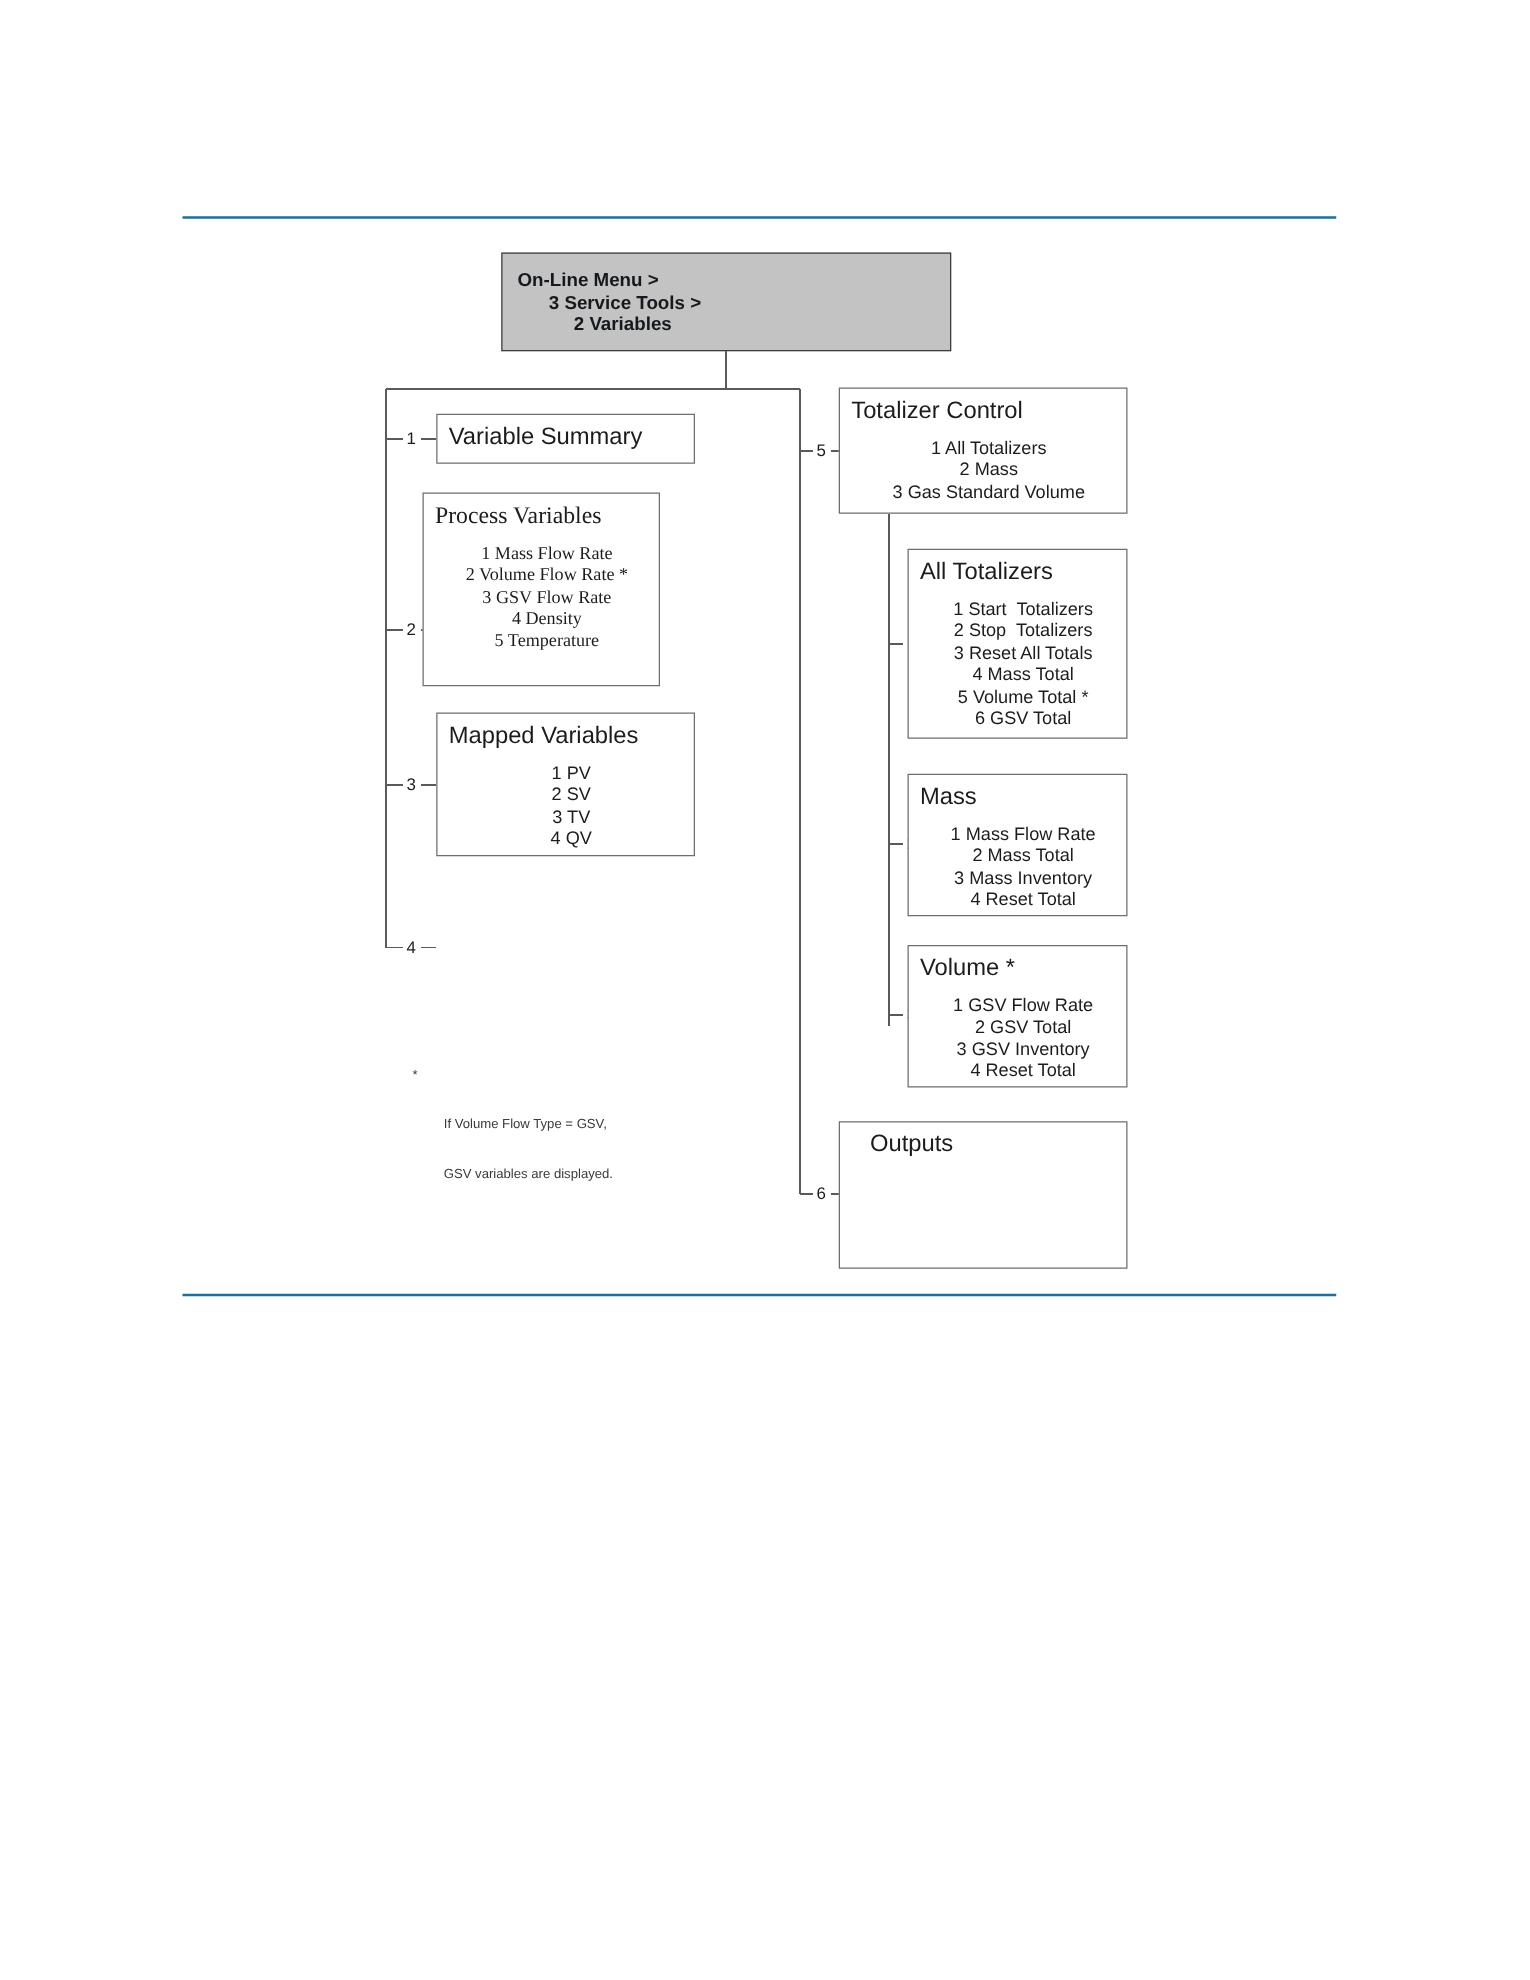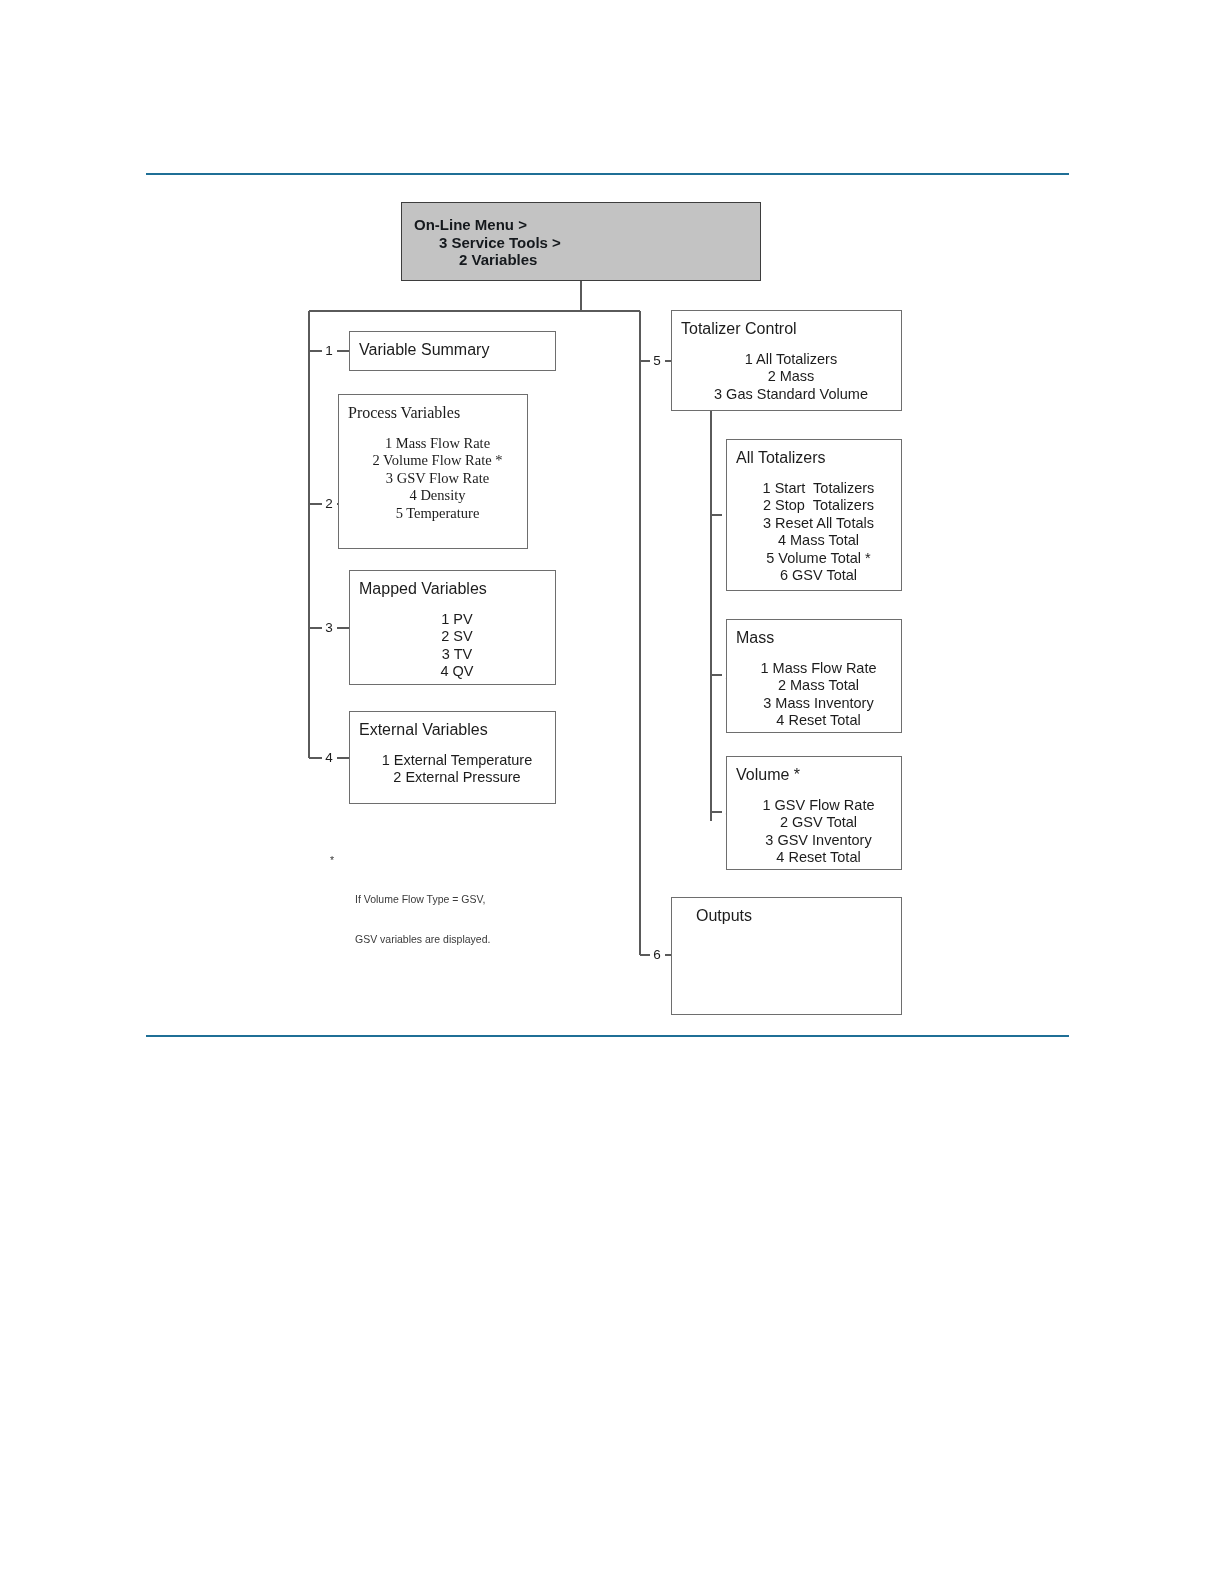--- a/index.html
+++ b/index.html
@@ -58,21 +58,21 @@
     background: #ffffff;
     border: 1.4px solid #6e6e6e;
     padding: 9px 0 0 9px;
   }
   .node.header-node {
     background: #c3c3c3;
     border: 1.6px solid #3d3d3d;
     padding: 13px 0 0 12px;
   }
   .node-title {
-    font-size: 16px;
+    font-size: 19px;
     line-height: 17px;
     color: #1c1c1c;
     white-space: pre;
   }
   .node-items {
     margin-top: 14px;
     text-align: center;
   }
   .node-item {
     font-size: 14.5px;
@@ -194,27 +194,20 @@
       <div class="node-title">Mapped Variables</div>
       <div class="node-items">
         <div class="node-item">1 PV</div>
         <div class="node-item">2 SV</div>
         <div class="node-item">3 TV</div>
         <div class="node-item">4 QV</div>
       </div>
     </div>
 
     <div class="branch-num" style="left:322px; top:751px;">4</div>
-    <div class="node" style="left:349px; top:711px; width:207px; height:93px;">
-      <div class="node-title">External Variables</div>
-      <div class="node-items">
-        <div class="node-item">1 External Temperature</div>
-        <div class="node-item">2 External Pressure</div>
-      </div>
-    </div>
 
     <div class="branch-num" style="left:650px; top:354px;">5</div>
     <div class="node" style="left:671px; top:310px; width:231px; height:101px;">
       <div class="node-title">Totalizer Control</div>
       <div class="node-items">
         <div class="node-item">1 All Totalizers</div>
         <div class="node-item">2 Mass</div>
         <div class="node-item">3 Gas Standard Volume</div>
       </div>
     </div>

